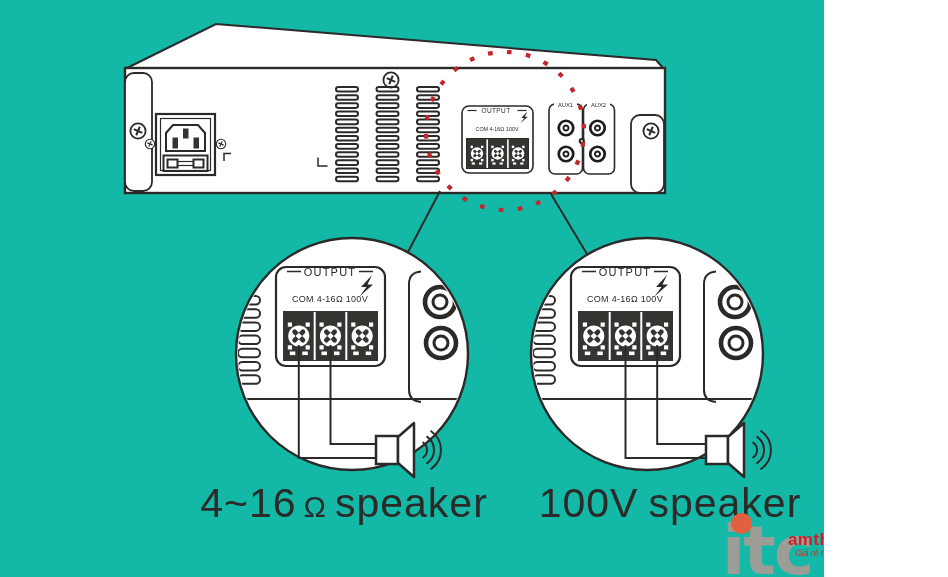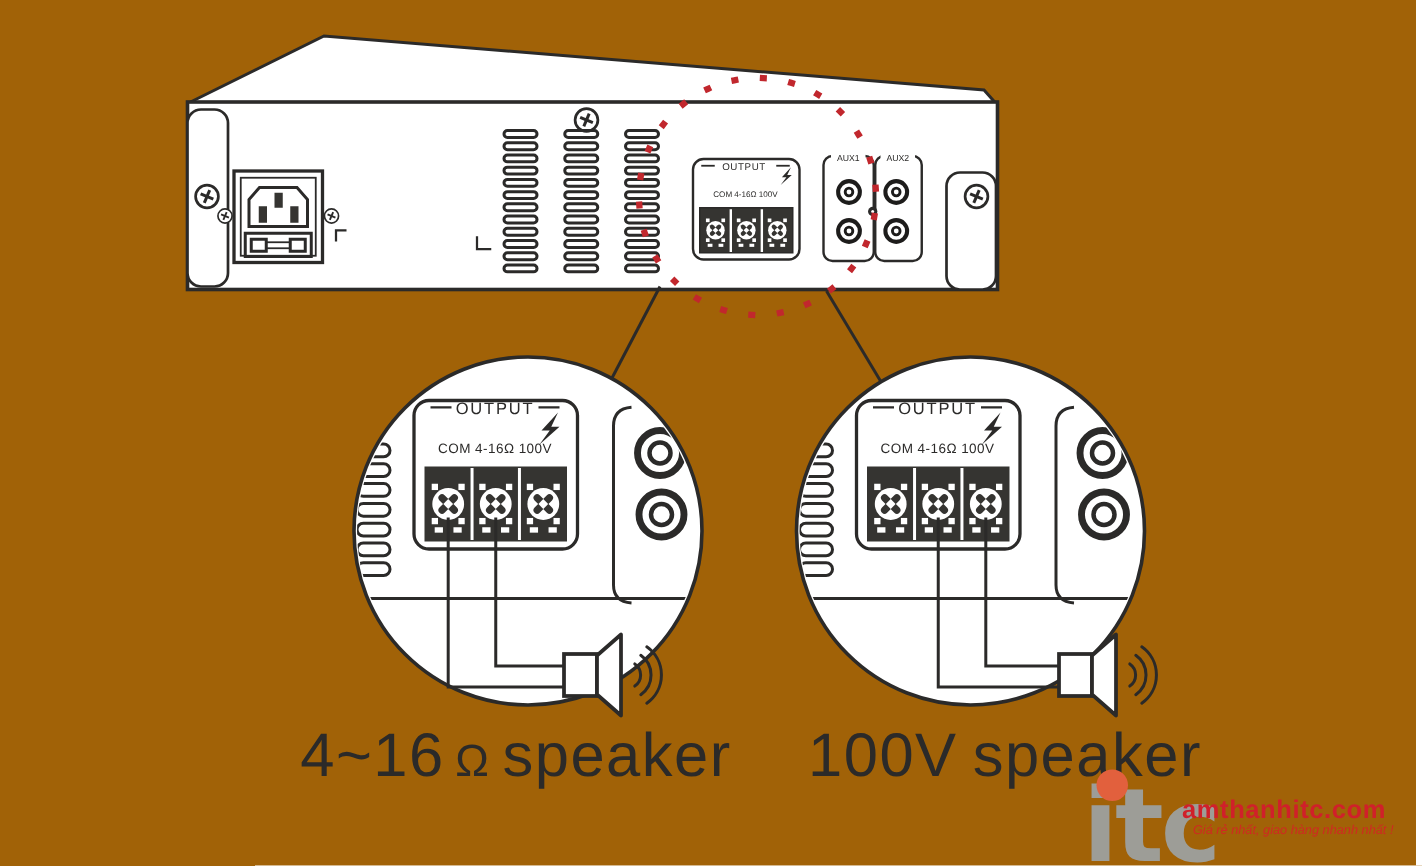--- a/index.html
+++ b/index.html
@@ -1,16 +1,16 @@
 <!DOCTYPE html>
 <html><head>
 <meta charset="utf-8">
 <style>
   html,body{margin:0;padding:0;background:#fff;}
-  #stage{position:relative;width:944px;height:577px;background:#a16207;overflow:hidden;
+  #stage{position:relative;width:824px;height:577px;background:#14b8a6;overflow:hidden;
          font-family:"Liberation Sans",sans-serif;}
   svg{position:absolute;left:0;top:0;}
   .ln{stroke:#2b2a29;fill:none;stroke-width:2;}
   .ln15{stroke:#2b2a29;fill:none;stroke-width:1.5;}
   .ln12{stroke:#2b2a29;fill:none;stroke-width:1.2;}
   .lnw{stroke:#2b2a29;fill:#fff;}
   .dark{fill:#353431;}
   .wht{fill:#ffffff;}
   text{fill:#2b2a29;font-family:"Liberation Sans",sans-serif;}
   .t-small{font-size:6.5px;letter-spacing:0.4px;}

